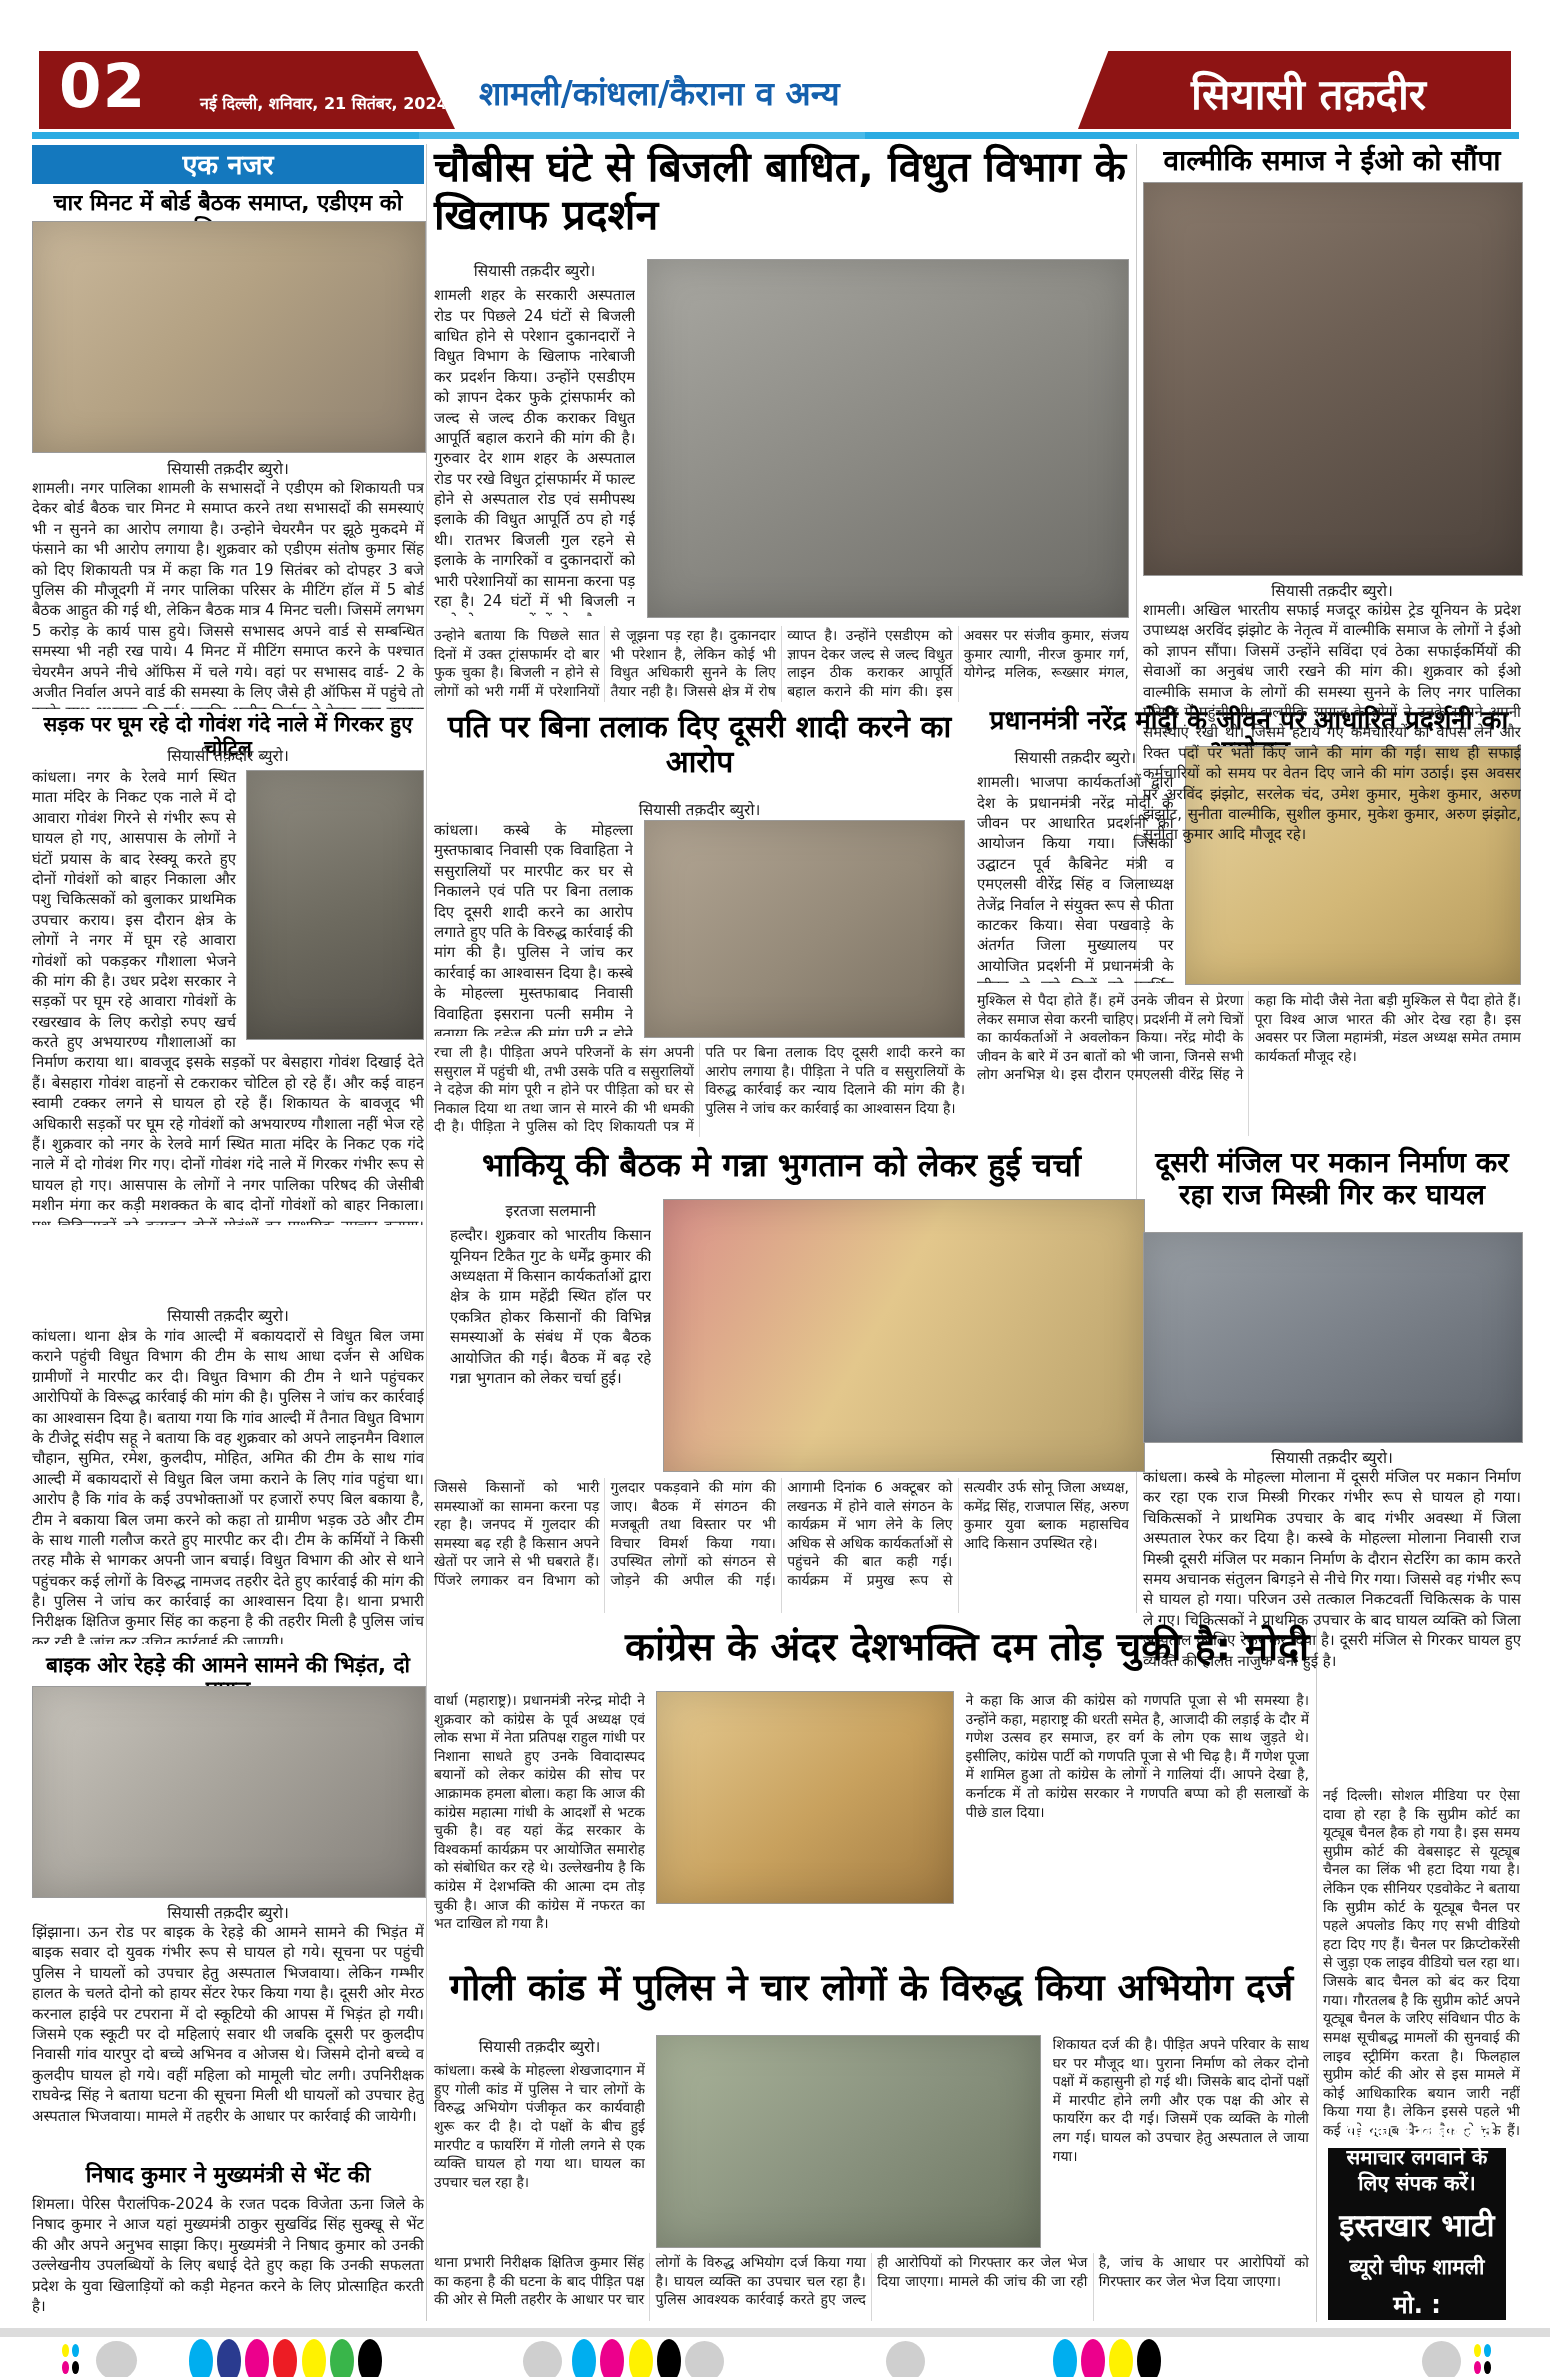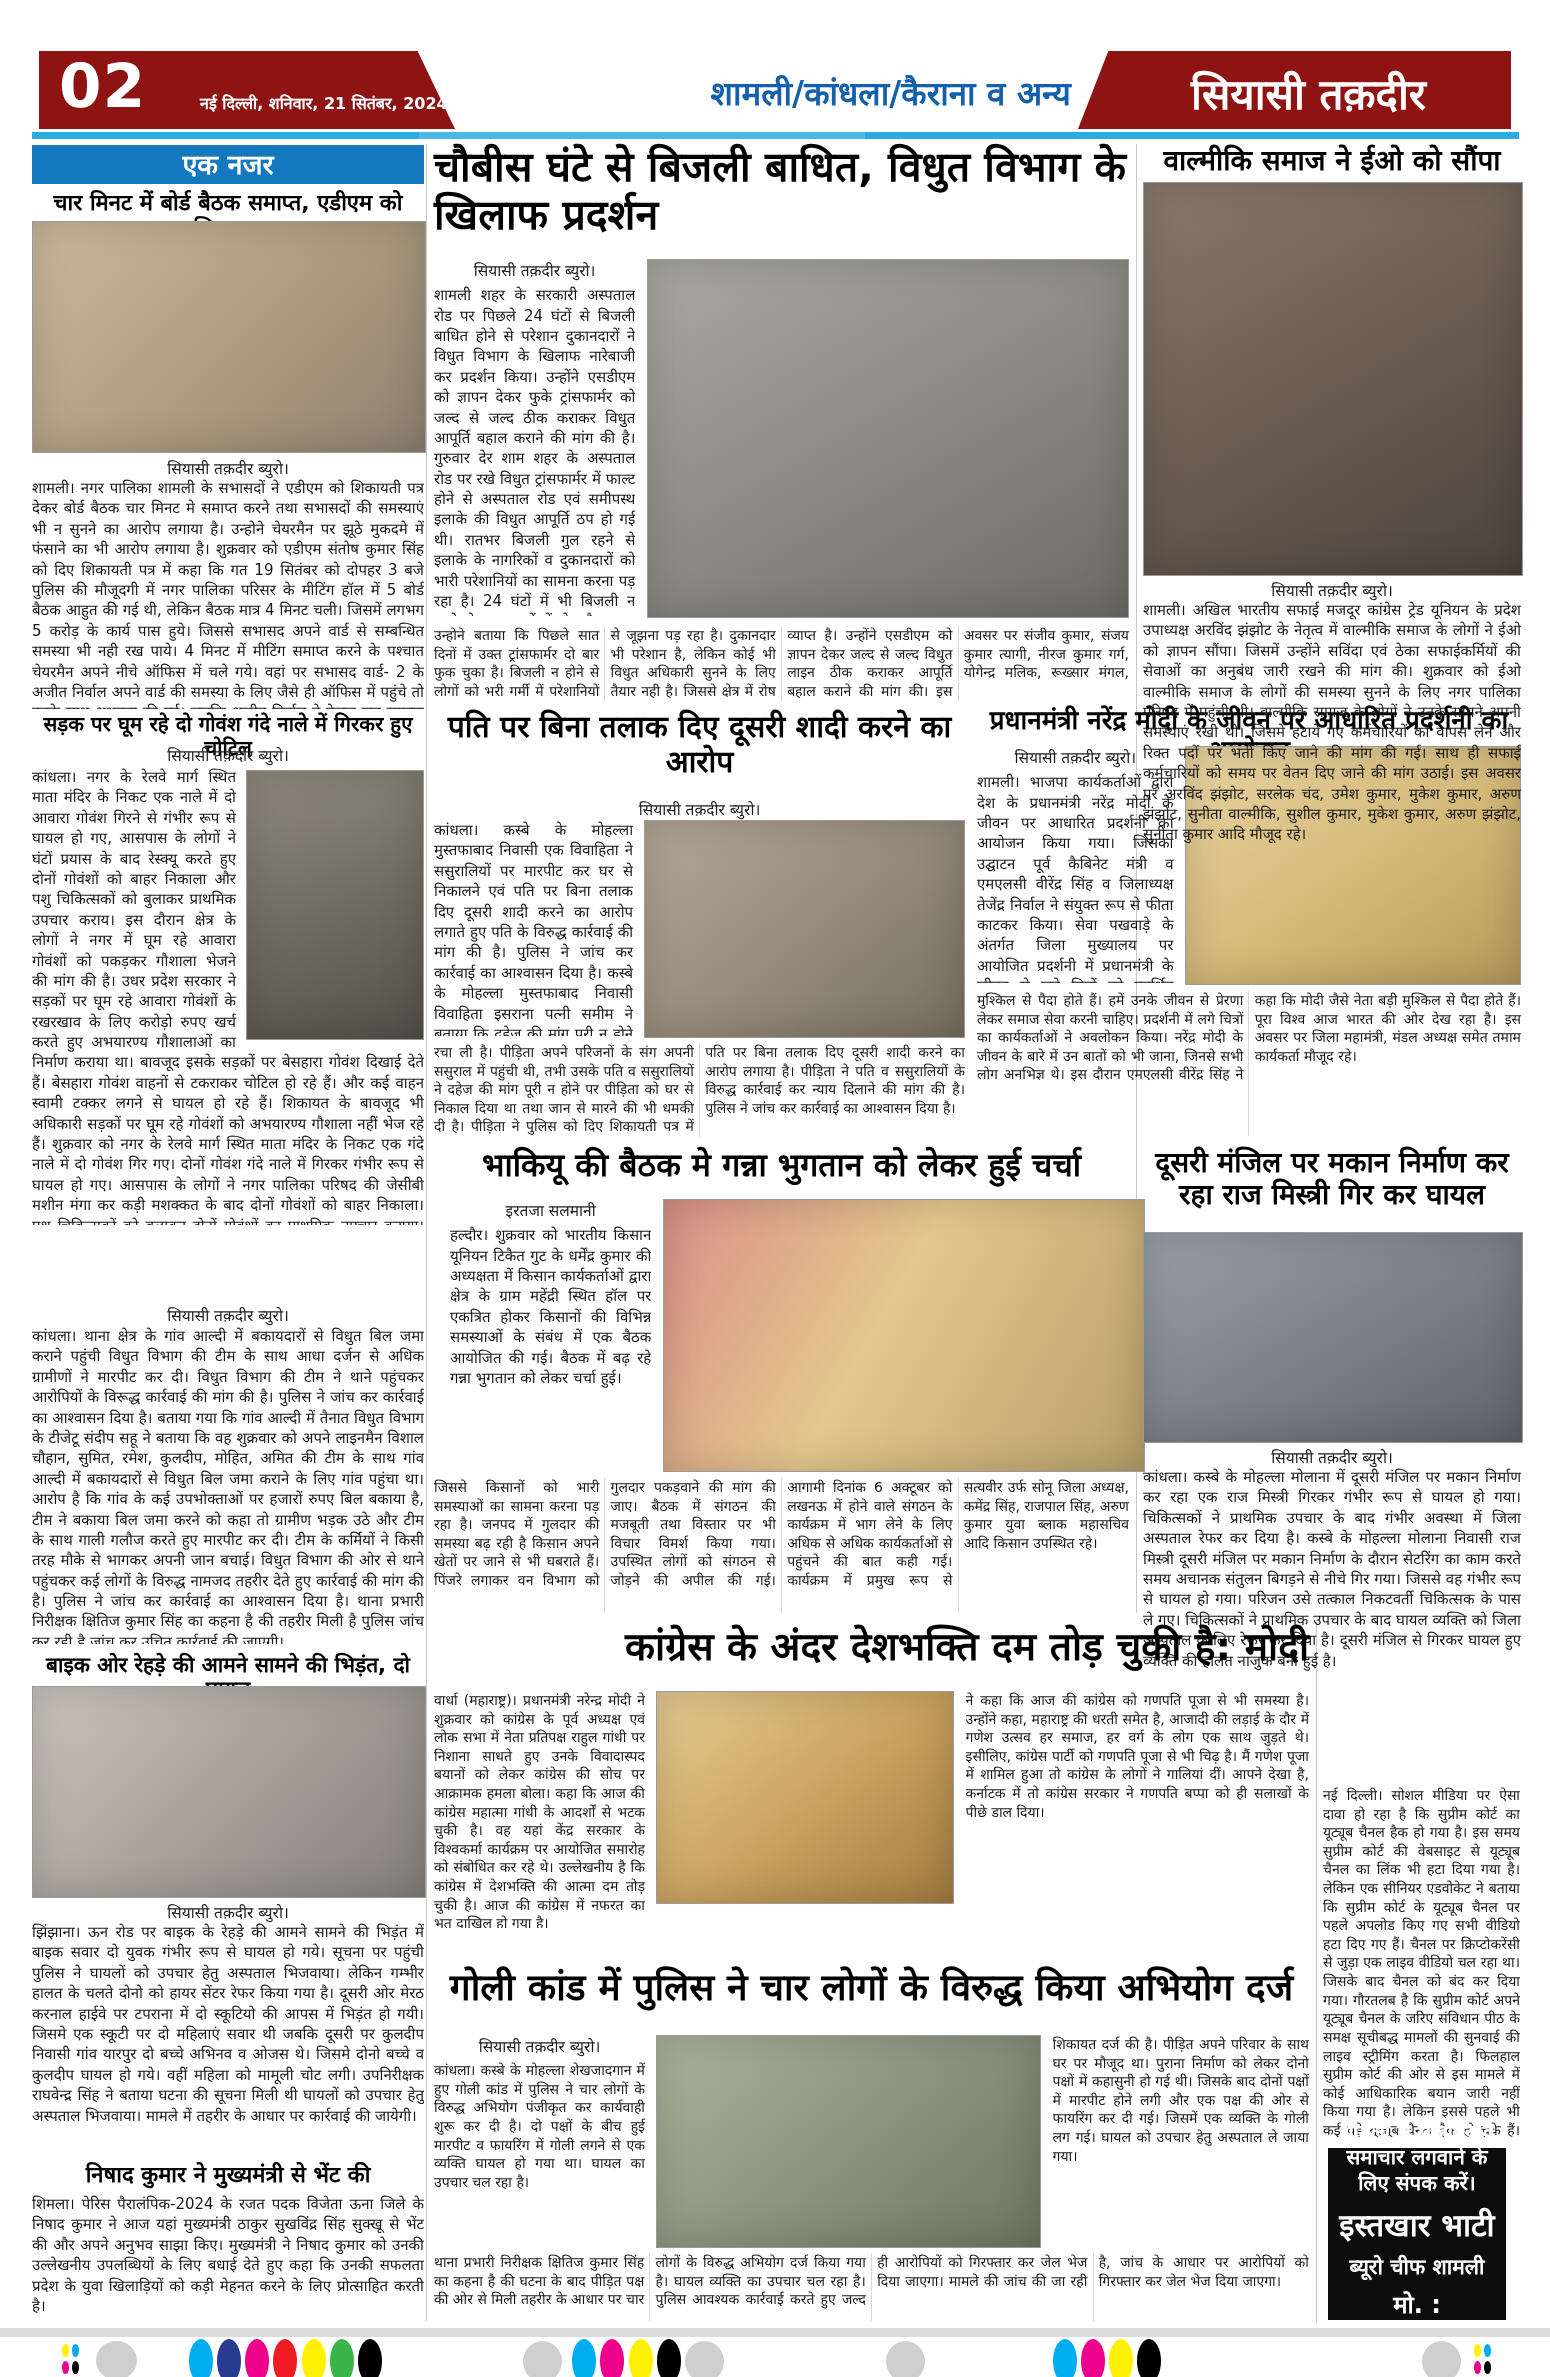--- a/index.html
+++ b/index.html
@@ -5,21 +5,21 @@
   html,body{margin:0;padding:0;background:#e8e8e8;}
   #page{position:relative;width:1550px;height:2377px;background:#ffffff;overflow:hidden;
         font-family:"DejaVu Sans","Liberation Sans",sans-serif;color:#111;}
   .abs{position:absolute;}
   
   .hdr-shape{background:#8e1414;color:#fff;}
   .hdr-left{clip-path:polygon(0 0,91% 0,100% 100%,0 100%);}
   .hdr-right{clip-path:polygon(7% 0,100% 0,100% 100%,0 100%);}
   .pagenum{font-size:61px;font-weight:bold;line-height:1;letter-spacing:1.4px;}
   .dateline{font-size:16px;font-weight:bold;}
-  .section-title{color:#1460ad;font-size:33px;font-weight:bold;text-align:right;}
+  .section-title{color:#1460ad;font-size:33px;font-weight:bold;text-align:left;}
   .masthead{font-size:42px;font-weight:bold;text-align:center;}
   .cyanbar{background:#2aabe2;}
   .cyanbar .seg{position:absolute;left:26%;top:0;width:30%;height:100%;background:#49b9e8;}
   
   .banner{background:#1478be;color:#fff;font-size:27px;font-weight:bold;text-align:center;}
   .hl{font-weight:bold;color:#000;text-align:center;line-height:1.16;}
   .byline{font-size:15.5px;text-align:center;color:#1b1b1b;}
   .body{font-size:15px;line-height:1.36;text-align:justify;color:#161616;}
   .body.small{font-size:14px;line-height:1.33;}
   .cols2{column-count:2;column-gap:11.3px;column-rule:0.7px solid #d7d7d7;}

